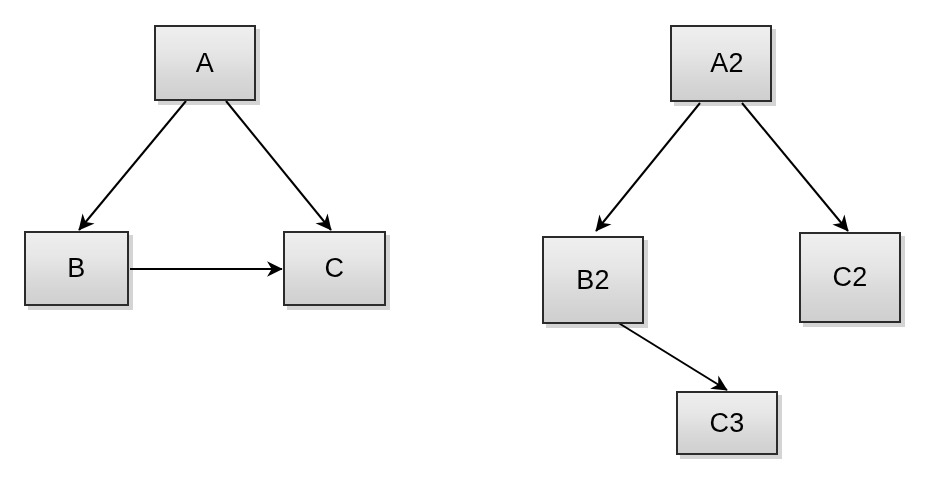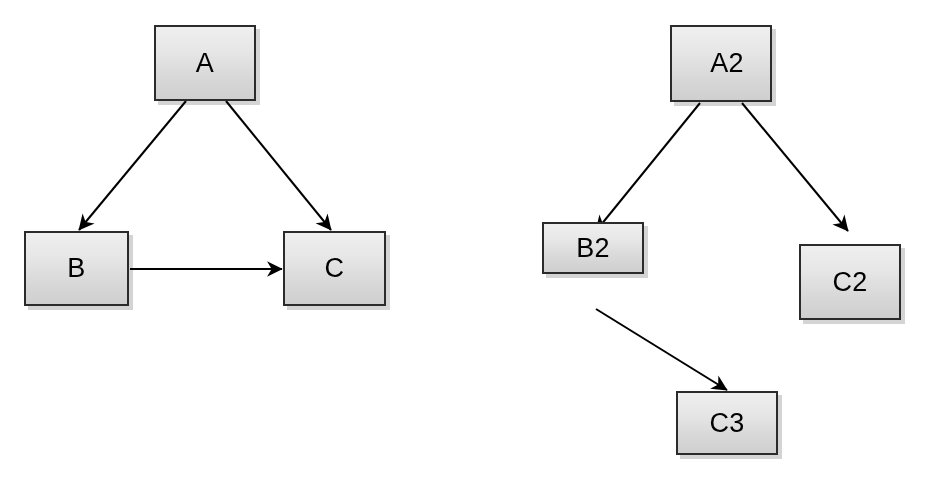--- a/index.html
+++ b/index.html
@@ -73,24 +73,24 @@
       </div>
       <div class="node" style="left: 24px; top: 231px; width: 105px; height: 75px; border-color: rgb(43, 43, 43); background: linear-gradient(rgb(239, 239, 239) 0%, rgb(230, 230, 230) 35%, rgb(216, 216, 216) 70%, rgb(207, 207, 207) 100%);">
         <span class="node-label" style="color: rgb(0, 0, 0);">B</span>
       </div>
       <div class="node" style="left: 283px; top: 231px; width: 103px; height: 75px; border-color: rgb(43, 43, 43); background: linear-gradient(rgb(239, 239, 239) 0%, rgb(230, 230, 230) 35%, rgb(216, 216, 216) 70%, rgb(207, 207, 207) 100%);">
         <span class="node-label" style="color: rgb(0, 0, 0);">C</span>
       </div>
       <div class="node" style="left: 670px; top: 25px; width: 102px; height: 77px; border-color: rgb(43, 43, 43); background: linear-gradient(rgb(239, 239, 239) 0%, rgb(230, 230, 230) 35%, rgb(216, 216, 216) 70%, rgb(207, 207, 207) 100%);">
         <span class="node-label" style="color: rgb(0, 0, 0); margin-left: 12px;">A2</span>
       </div>
-      <div class="node" style="left: 542px; top: 222px; width: 102px; height: 52px; border-color: rgb(43, 43, 43); background: linear-gradient(rgb(239, 239, 239) 0%, rgb(230, 230, 230) 35%, rgb(216, 216, 216) 70%, rgb(207, 207, 207) 100%);">
+      <div class="node" style="left: 542px; top: 236px; width: 102px; height: 88px; border-color: rgb(43, 43, 43); background: linear-gradient(rgb(239, 239, 239) 0%, rgb(230, 230, 230) 35%, rgb(216, 216, 216) 70%, rgb(207, 207, 207) 100%);">
         <span class="node-label" style="color: rgb(0, 0, 0);">B2</span>
       </div>
-      <div class="node" style="left: 799px; top: 244px; width: 102px; height: 76px; border-color: rgb(43, 43, 43); background: linear-gradient(rgb(239, 239, 239) 0%, rgb(230, 230, 230) 35%, rgb(216, 216, 216) 70%, rgb(207, 207, 207) 100%);">
+      <div class="node" style="left: 799px; top: 232px; width: 102px; height: 91px; border-color: rgb(43, 43, 43); background: linear-gradient(rgb(239, 239, 239) 0%, rgb(230, 230, 230) 35%, rgb(216, 216, 216) 70%, rgb(207, 207, 207) 100%);">
         <span class="node-label" style="color: rgb(0, 0, 0);">C2</span>
       </div>
       <div class="node" style="left: 676px; top: 391px; width: 102px; height: 64px; border-color: rgb(43, 43, 43); background: linear-gradient(rgb(239, 239, 239) 0%, rgb(230, 230, 230) 35%, rgb(216, 216, 216) 70%, rgb(207, 207, 207) 100%);">
         <span class="node-label" style="color: rgb(0, 0, 0);">C3</span>
       </div>
     </div>
 
 </div>
 
 </body></html>

